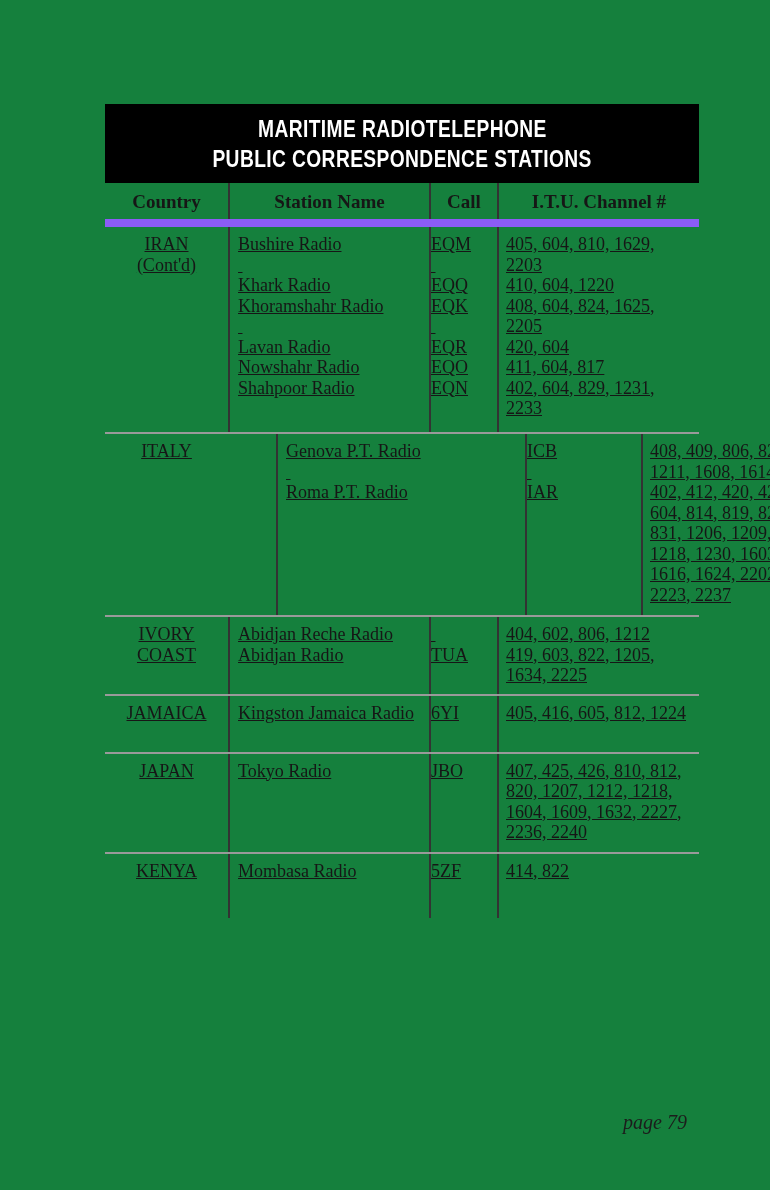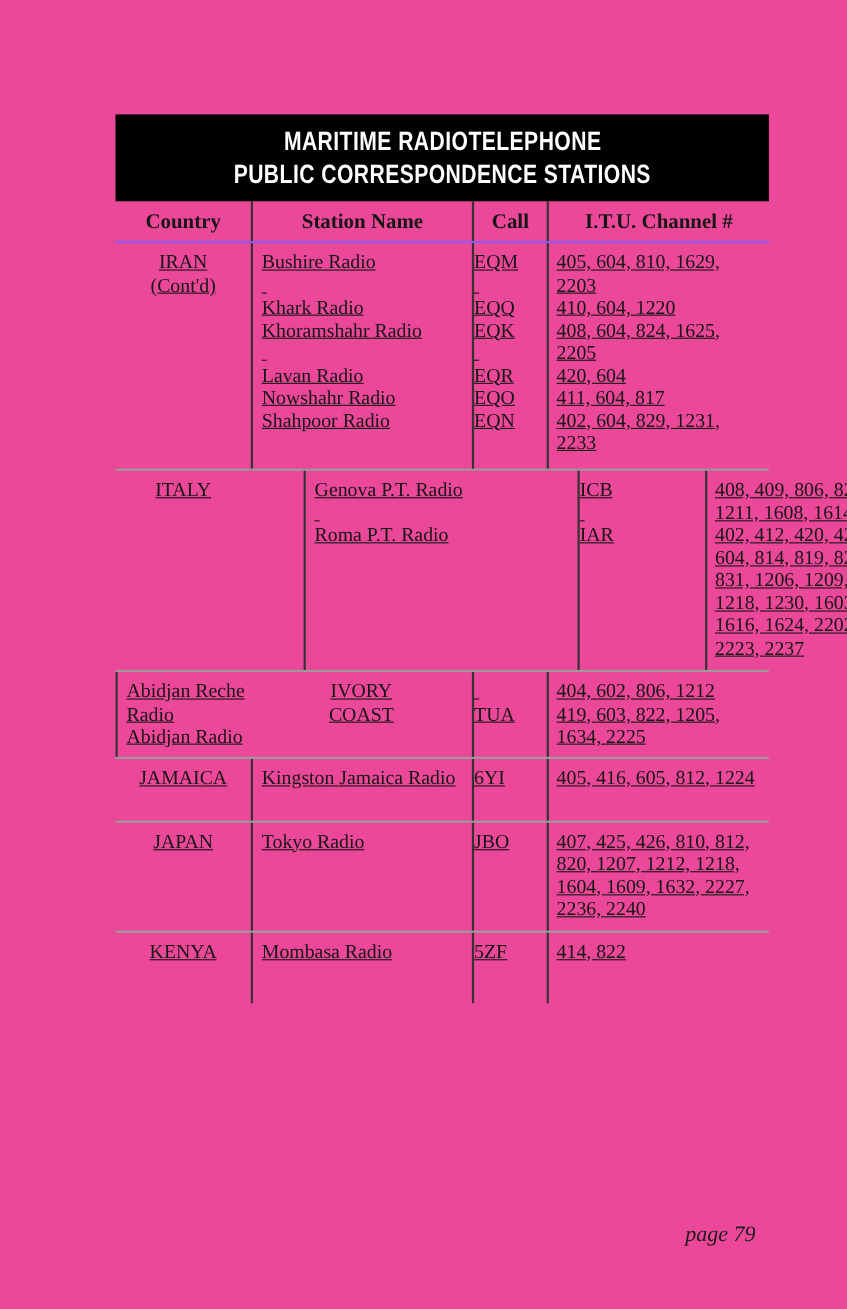--- a/index.html
+++ b/index.html
@@ -4,21 +4,21 @@
 <style>
   html, body { margin: 0; padding: 0; }
   body {
     width: 770px; height: 1190px;
     background: #fefefe;
     font-family: "Liberation Serif", serif;
     color: #161616;
     position: relative;
     overflow: hidden;
   }
-  .page { position: absolute; inset: 0; background: #ec4899; }
+  .page { position: absolute; inset: 0; background: #15803d; }
 
   .table-wrap {
     position: absolute;
     left: 105px; top: 104px;
     width: 594px;
   }
 
   
   .banner {
     background: #000000;
@@ -39,21 +39,21 @@
     transform-origin: 50% 50%;
     letter-spacing: 0.5px;
   }
 
   
   .grid {
     display: grid;
     grid-template-columns: 123px 201px 68px 202px;
   }
 
-  .header-row { border-bottom: 2px solid #8b5cf6; }
+  .header-row { border-bottom: 8px solid #8b5cf6; }
   .hcell {
     font-weight: bold;
     font-size: 19px;
     line-height: 23px;
     text-align: center;
     padding: 7px 0 6px 0;
     white-space: nowrap;
   }
 
   .brow { border-bottom: 2px solid #9a9a9a; }
@@ -152,24 +152,24 @@
 1211, 1608, 1614, 2216
 402, 412, 420, 423, 602,
 604, 814, 819, 820, 826,
 831, 1206, 1209, 1213,
 1218, 1230, 1603, 1606,
 1616, 1624, 2202, 2211,
 2223, 2237</div>
     </div>
 
     <div class="grid brow row-ivory">
+      <div class="cell c-country">IVORY
+COAST</div>
       <div class="cell c-station vline">Abidjan Reche Radio
 Abidjan Radio</div>
-      <div class="cell c-country">IVORY
-COAST</div>
       <div class="cell c-call vline">&nbsp;
 TUA</div>
       <div class="cell c-itu vline">404, 602, 806, 1212
 419, 603, 822, 1205,
 1634, 2225</div>
     </div>
 
     <div class="grid brow row-jamaica">
       <div class="cell c-country">JAMAICA</div>
       <div class="cell c-station vline">Kingston Jamaica Radio</div>

